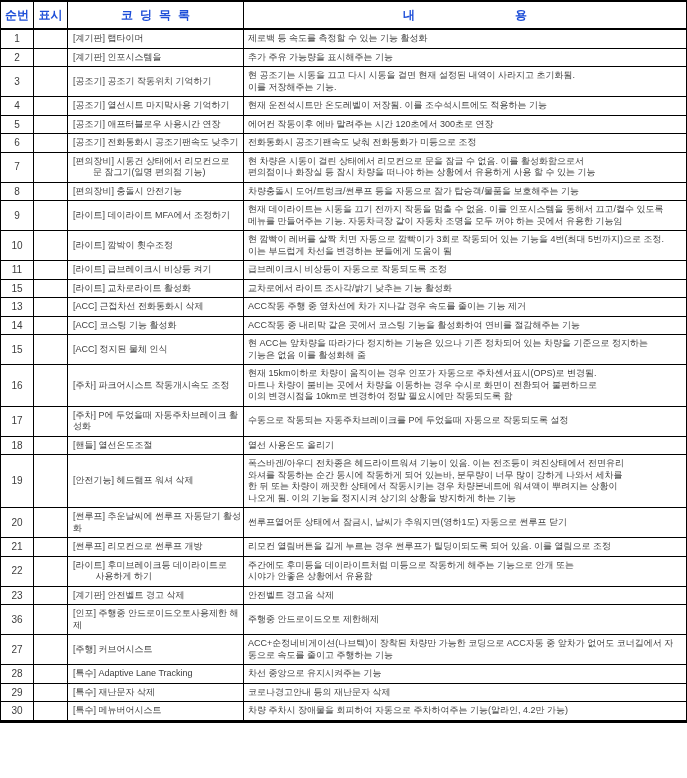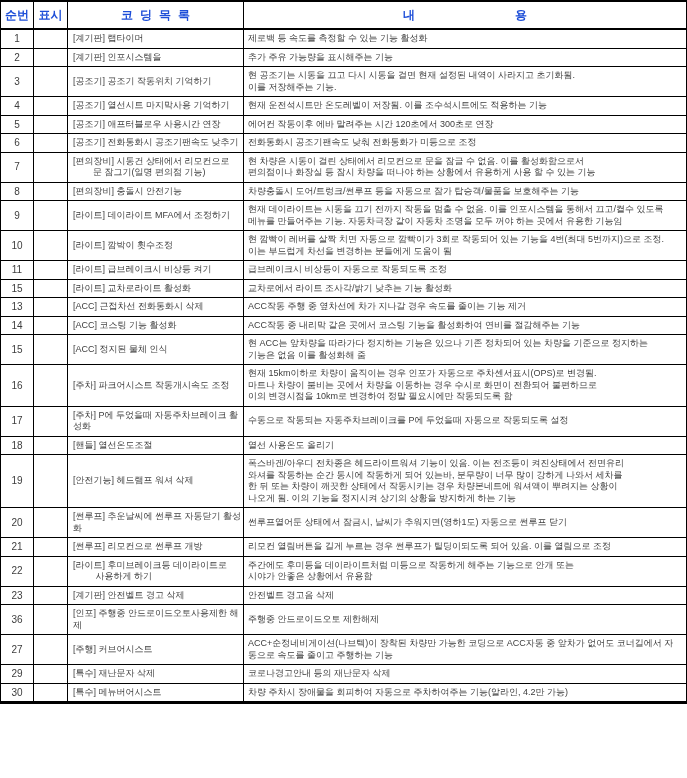--- a/index.html
+++ b/index.html
@@ -258,20 +258,26 @@
           <td class="c-desc">주행중 안드로이드오토 제한해제</td>
         </tr>
         <tr>
           <td class="c-no">27</td>
           <td class="c-mark"></td>
           <td class="c-item">[주행] 커브어시스트</td>
           <td class="c-desc">ACC+순정네비게이션(나브텍)이 장착된 차량만 가능한 코딩으로 ACC자동 중 앞차가 없어도 코너길에서 자
 동으로 속도를 줄이고 주행하는 기능</td>
         </tr>
         <tr>
+          <td class="c-no">28</td>
+          <td class="c-mark"></td>
+          <td class="c-item">[특수] Adaptive Lane Tracking</td>
+          <td class="c-desc">차선 중앙으로 유지시켜주는 기능</td>
+        </tr>
+        <tr>
           <td class="c-no">29</td>
           <td class="c-mark"></td>
           <td class="c-item">[특수] 재난문자 삭제</td>
           <td class="c-desc">코로나경고안내 등의 재난문자 삭제</td>
         </tr>
         <tr>
           <td class="c-no">30</td>
           <td class="c-mark"></td>
           <td class="c-item">[특수] 메뉴버어시스트</td>
           <td class="c-desc">차량 주차시 장애물을 회피하여 자동으로 주차하여주는 기능(알라인, 4.2만 가능)</td>

